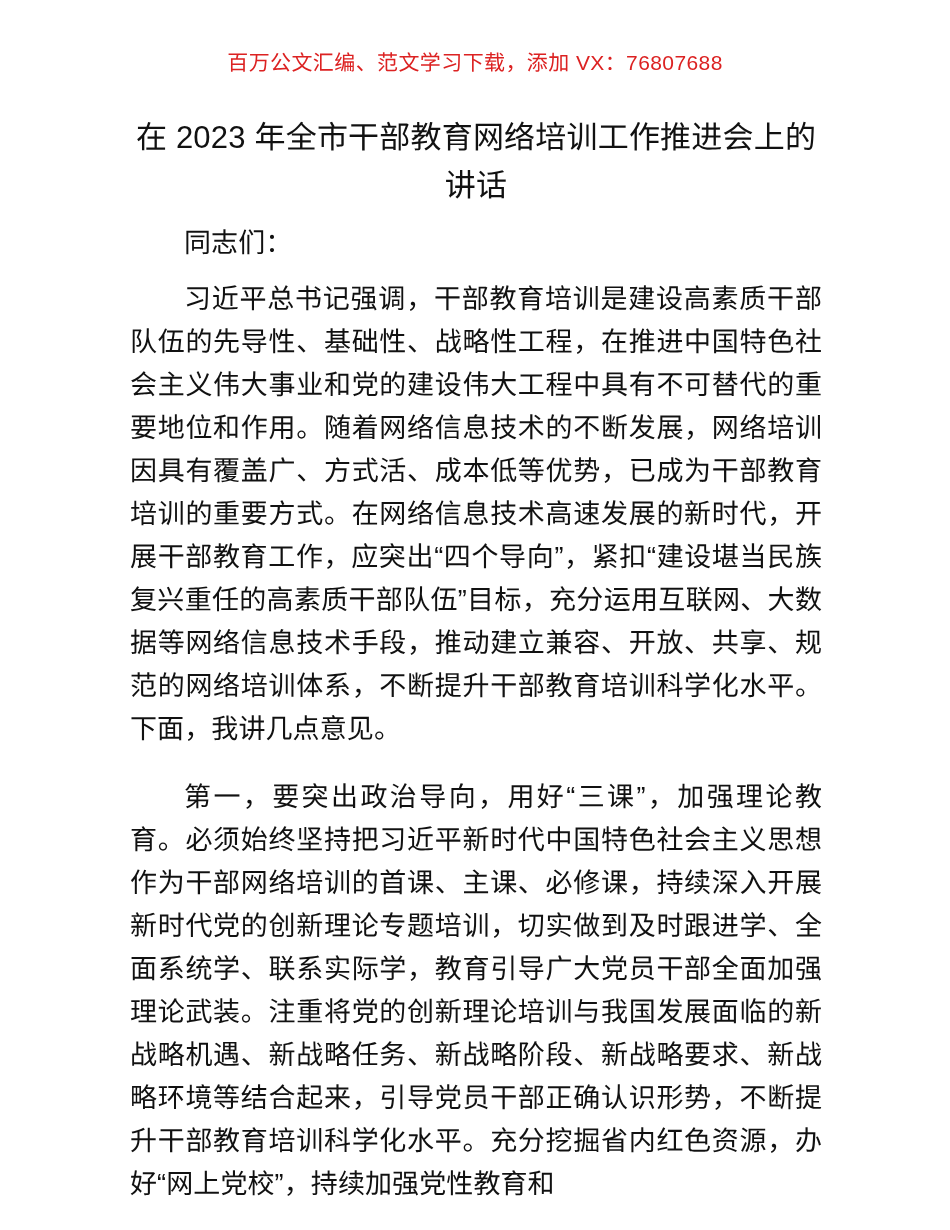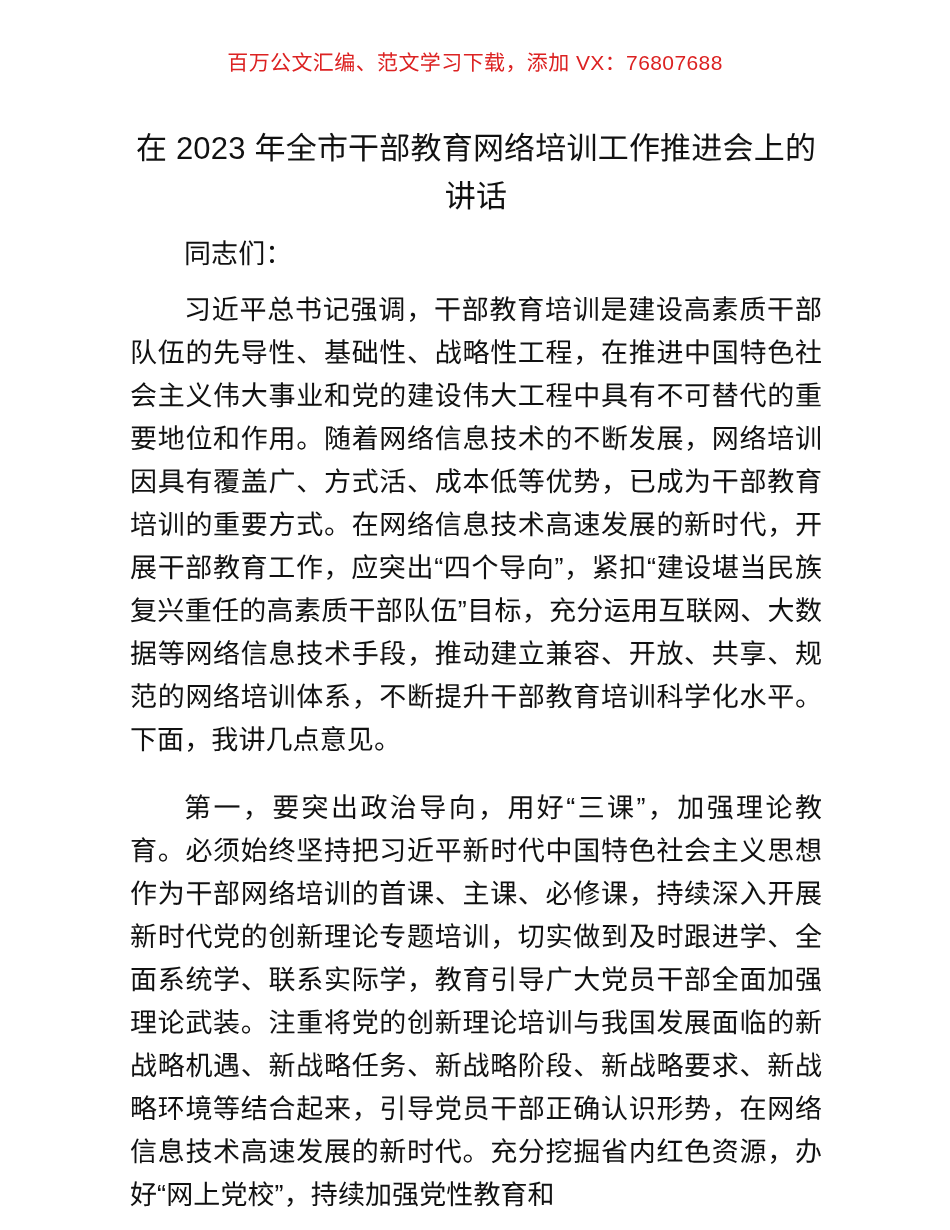--- a/index.html
+++ b/index.html
@@ -49,21 +49,21 @@
     top: 113px;
     left: 130px;
     width: 692px;
   }
 
   .doc-title {
     font-size: 31px;
     font-weight: 400;
     line-height: 48px;
     text-align: center;
-    margin: 12px 0 12px 0;
+    margin: 1px 0 12px 0;
     letter-spacing: 0.2px;
     color: #111111;
   }
 
   .doc-paragraph {
     font-size: 27px;
     font-weight: 400;
     line-height: 43px;
     margin: 0 0 2px 0;
     text-align: justify;
@@ -101,17 +101,17 @@
   <div class="doc-body">
 
     <h1 class="doc-title">在 2023 年全市干部教育网络培训工作推进会上的讲话</h1>
 
     <p class="doc-paragraph salutation">同志们：</p>
 
     <p class="doc-paragraph body-para">习近平总书记强调，干部教育培训是建设高素质干部队伍的先导性、基础性、战略性工程，在推进中国特色社会主义伟大事业和党的建设伟大工程中具有不可替代的重要地位和作用。随着网络信息技术的不断发展，网络培训因具有覆盖广、方式活、成本低等优势，已成为干部教育培训的重要方式。在网络信息技术高速发展的新时代，开展干部教育工作，应突出“四个导向”，紧扣“建设堪当民族复兴重任的高素质干部队伍”目标，充分运用互联网、大数据等网络信息技术手段，推动建立兼容、开放、共享、规范的网络培训体系，不断提升干部教育培训科学化水平。下面，我讲几点意见。</p>
 
     <div class="para-gap"></div>
 
-    <p class="doc-paragraph body-para">第一，要突出政治导向，用好“三课”，加强理论教育。必须始终坚持把习近平新时代中国特色社会主义思想作为干部网络培训的首课、主课、必修课，持续深入开展新时代党的创新理论专题培训，切实做到及时跟进学、全面系统学、联系实际学，教育引导广大党员干部全面加强理论武装。注重将党的创新理论培训与我国发展面临的新战略机遇、新战略任务、新战略阶段、新战略要求、新战略环境等结合起来，引导党员干部正确认识形势，在网络信息技术高速发展的新时代。充分挖掘省内红色资源，办好“网上党校”，持续加强党性教育和</p>
+    <p class="doc-paragraph body-para">第一，要突出政治导向，用好“三课”，加强理论教育。必须始终坚持把习近平新时代中国特色社会主义思想作为干部网络培训的首课、主课、必修课，持续深入开展新时代党的创新理论专题培训，切实做到及时跟进学、全面系统学、联系实际学，教育引导广大党员干部全面加强理论武装。注重将党的创新理论培训与我国发展面临的新战略机遇、新战略任务、新战略阶段、新战略要求、新战略环境等结合起来，引导党员干部正确认识形势，不断提升干部教育培训科学化水平。充分挖掘省内红色资源，办好“网上党校”，持续加强党性教育和</p>
 
   </div>
 
 </div>
 
 </body></html>

